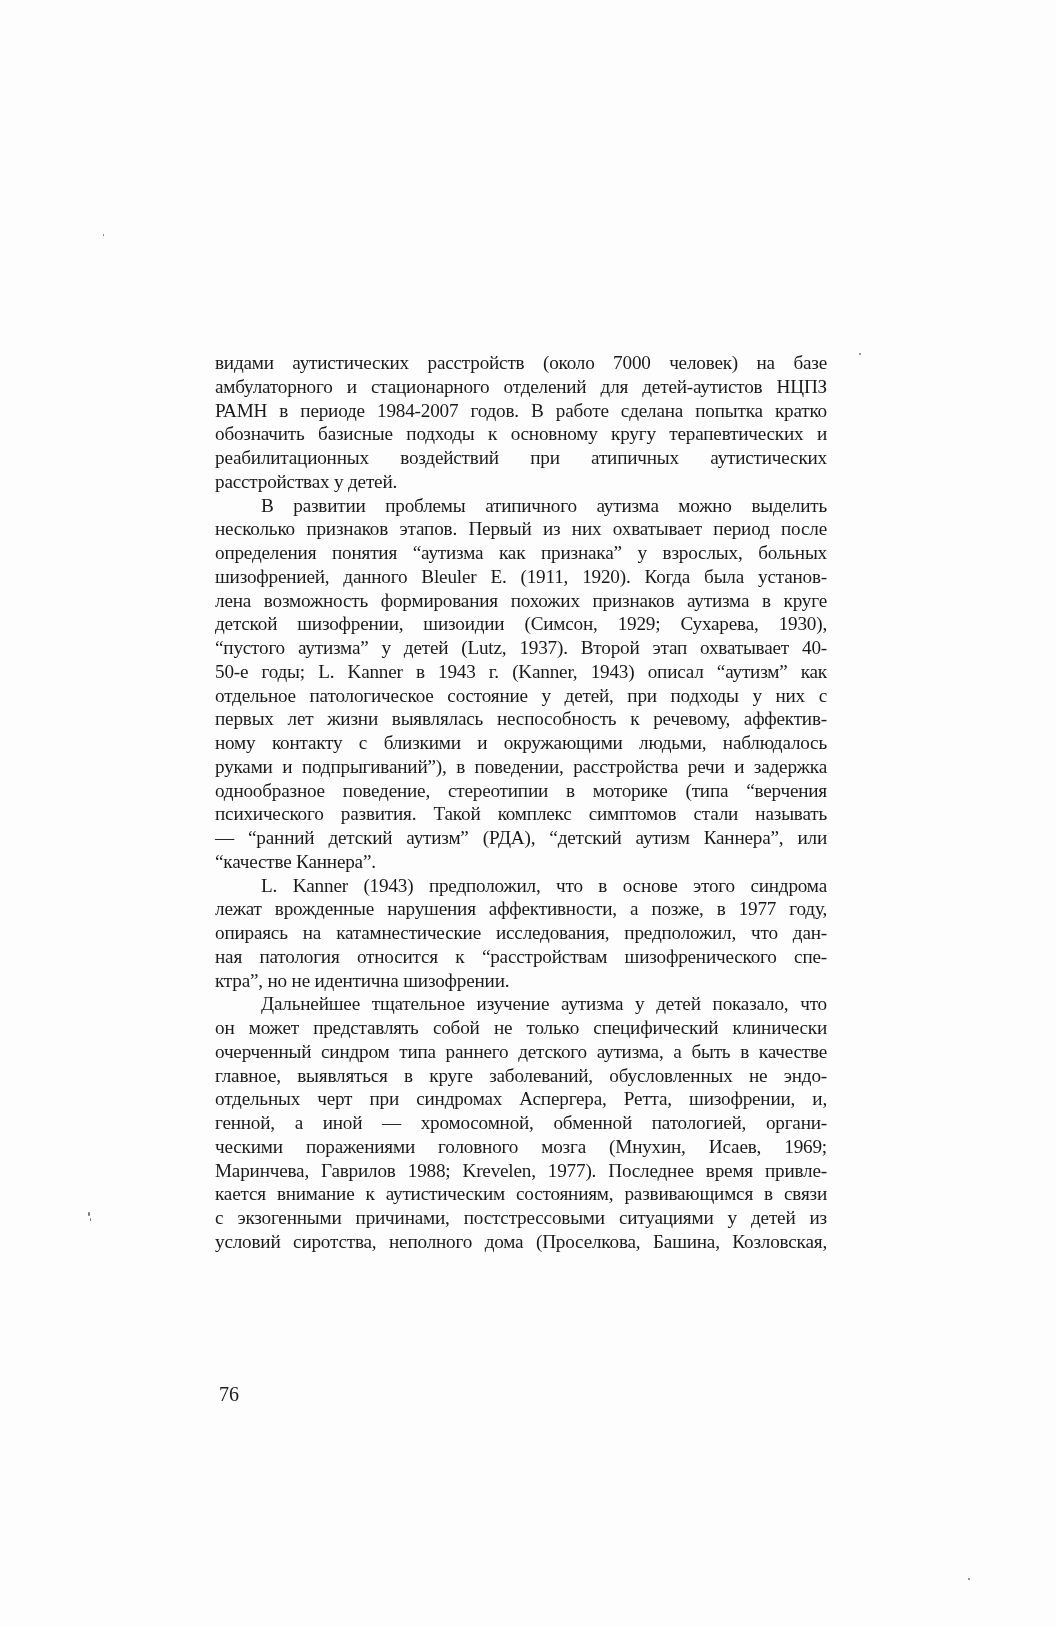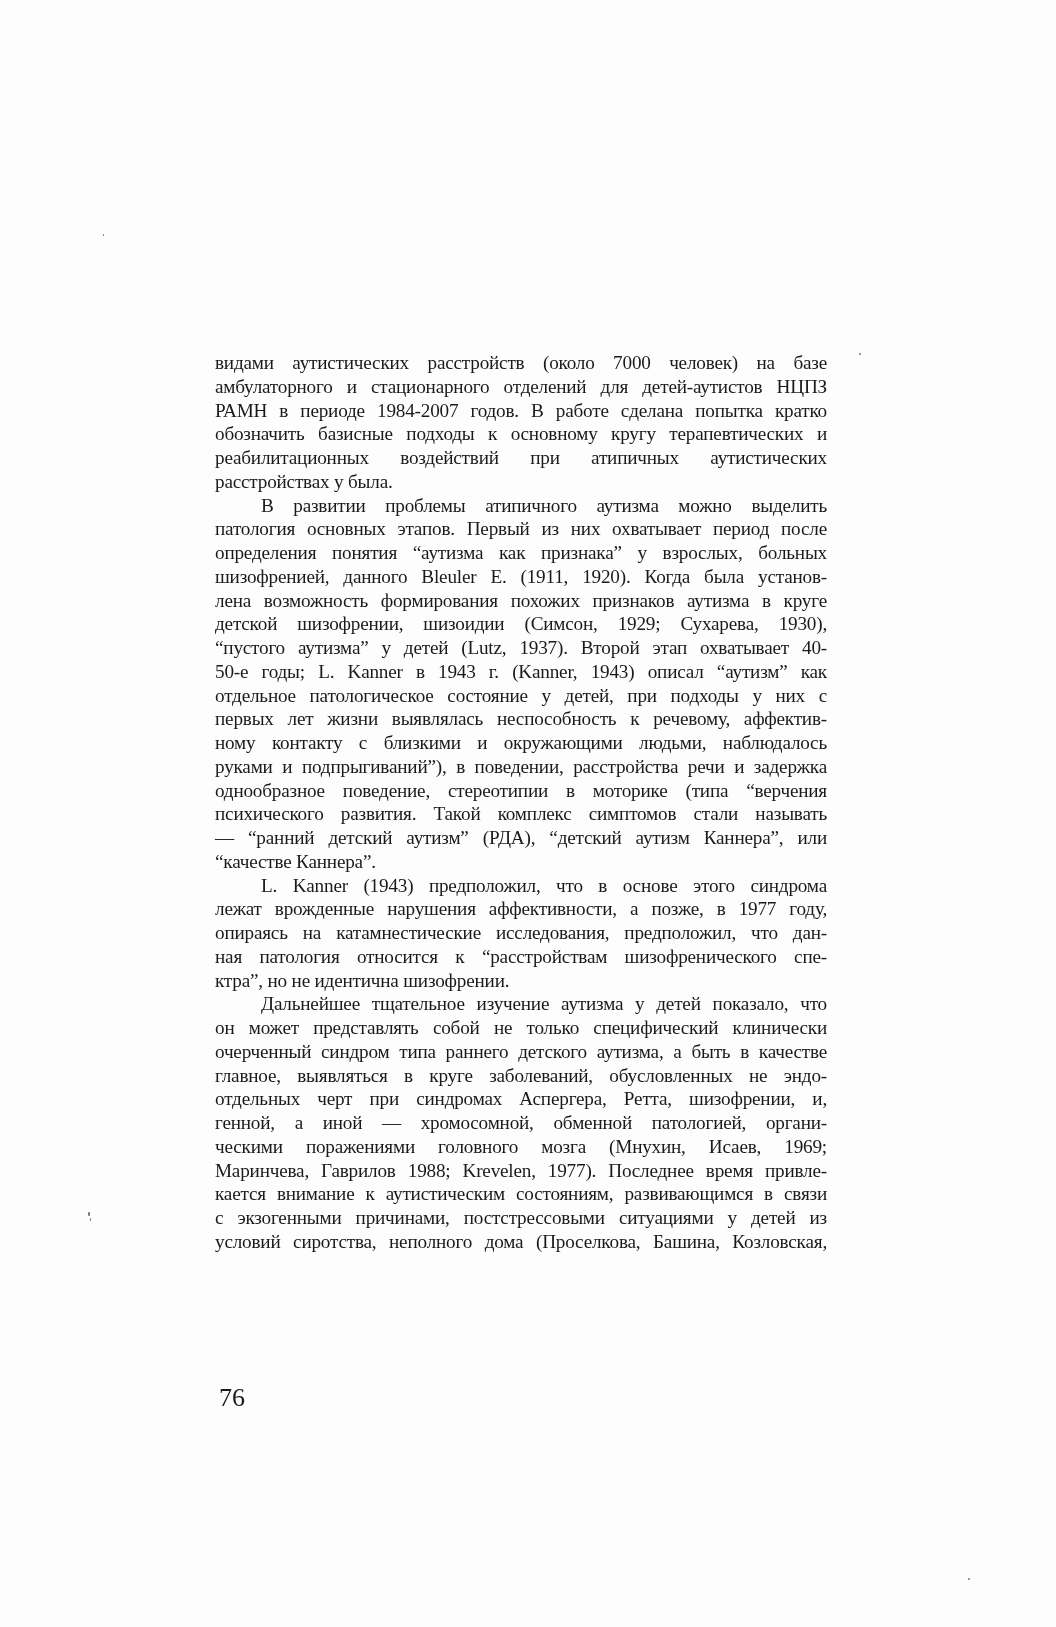--- a/index.html
+++ b/index.html
@@ -9,21 +9,21 @@
     position: absolute; left: 215px; top: 351px; width: 612px;
     font-family: "Liberation Serif", serif; font-size: 19.2px; line-height: 23.75px;
     color: #1a1a1a; letter-spacing: -0.2px;
   }
   .para { margin: 0; text-align: justify; text-align-last: auto; }
   .line { display: block; text-align: justify; text-align-last: justify; white-space: nowrap; height: 23.75px; font-family: Liberation Serif, serif; }
   .line.last { text-align-last: left; }
   .line.indent { padding-left: 46px; }
   .page-number {
     position: absolute; left: 219px; top: 1383px;
-    font-family: "Liberation Serif", serif; font-size: 26px; color: #1a1a1a;
+    font-family: "Liberation Serif", serif; font-size: 20px; color: #1a1a1a;
   }
   .speck { position: absolute; background: #777; border-radius: 1px; }
 </style>
 </head>
 <body>
 
 <div class="page">
 
   <span class="speck" style="left:103px; top:234px; width:1px; height:2px;"></span>
   <span class="speck" style="left:859px; top:353px; width:2px; height:2px;"></span>
@@ -32,26 +32,26 @@
   <span class="speck" style="left:968px; top:1578px; width:2px; height:2px;"></span>
 
   <div class="text-block">
 
     <div class="para">
       <span class="line">видами аутистических расстройств (около 7000 человек) на базе</span>
       <span class="line">амбулаторного и стационарного отделений для детей-аутистов НЦПЗ</span>
       <span class="line">РАМН в периоде 1984-2007 годов. В работе сделана попытка кратко</span>
       <span class="line">обозначить базисные подходы к основному кругу терапевтических и</span>
       <span class="line">реабилитационных воздействий при атипичных аутистических</span>
-      <span class="line last">расстройствах у была.</span>
+      <span class="line last">расстройствах у детей.</span>
     </div>
 
     <div class="para">
       <span class="line indent">В развитии проблемы атипичного аутизма можно выделить</span>
-      <span class="line">патология основных этапов. Первый из них охватывает период после</span>
+      <span class="line">несколько признаков этапов. Первый из них охватывает период после</span>
       <span class="line">определения понятия “аутизма как признака” у взрослых, больных</span>
       <span class="line">шизофренией, данного Bleuler E. (1911, 1920). Когда была установ-</span>
       <span class="line">лена возможность формирования похожих признаков аутизма в круге</span>
       <span class="line">детской шизофрении, шизоидии (Симсон, 1929; Сухарева, 1930),</span>
       <span class="line">“пустого аутизма” у детей (Lutz, 1937). Второй этап охватывает 40-</span>
       <span class="line">50-е годы; L. Kanner в 1943 г. (Kanner, 1943) описал “аутизм” как</span>
       <span class="line">отдельное патологическое состояние у детей, при подходы у них с</span>
       <span class="line">первых лет жизни выявлялась неспособность к речевому, аффектив-</span>
       <span class="line">ному контакту с близкими и окружающими людьми, наблюдалось</span>
       <span class="line">руками и подпрыгиваний”), в поведении, расстройства речи и задержка</span>

